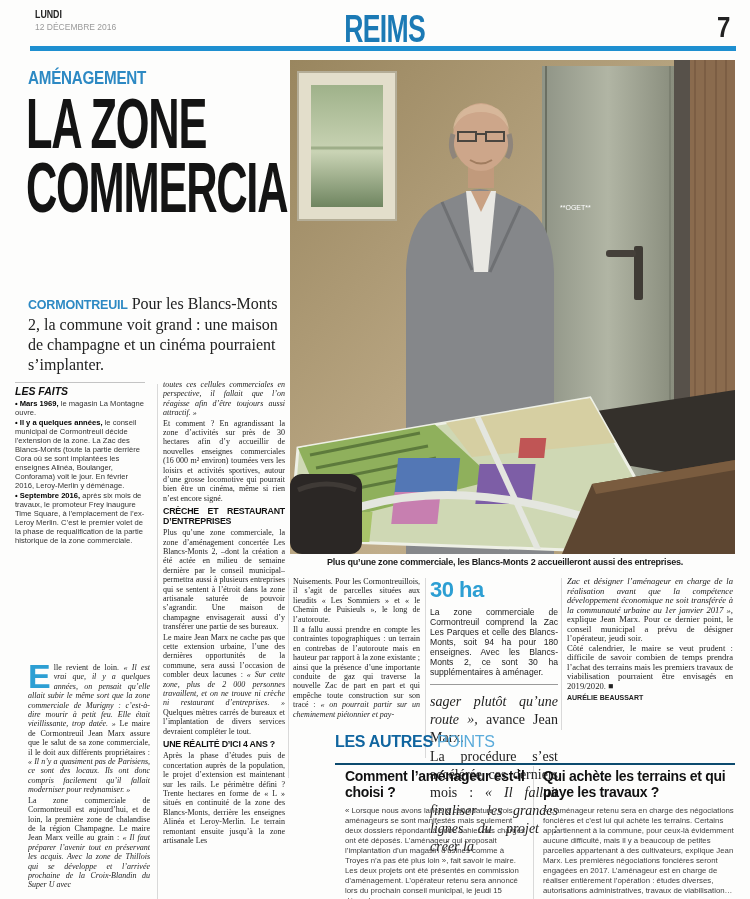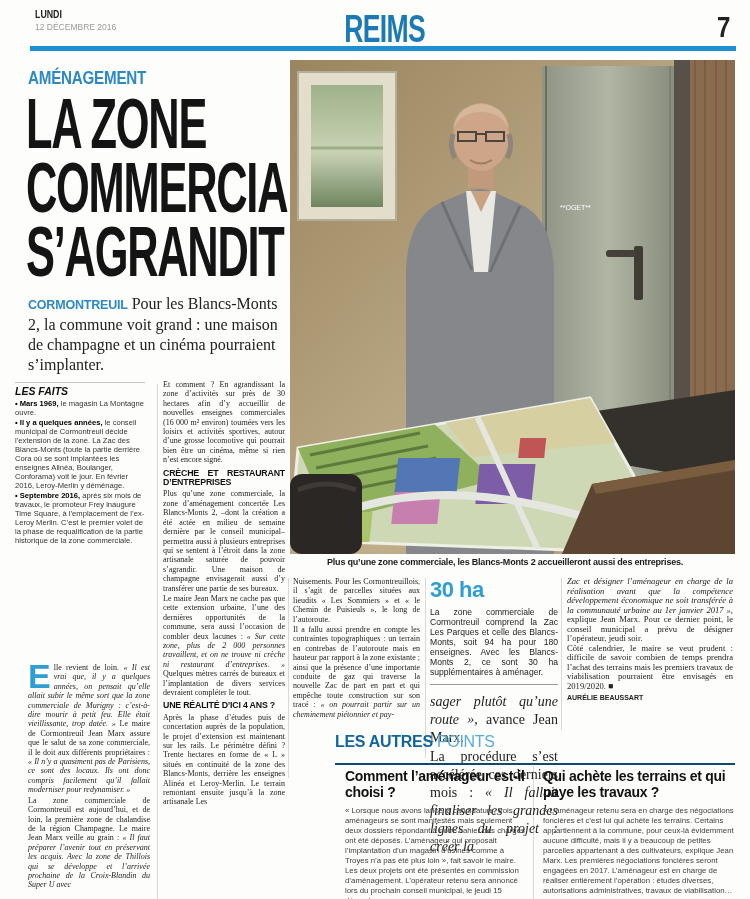--- a/index.html
+++ b/index.html
@@ -66,21 +66,20 @@
     <span class="cx cx8">7</span>
   </div>
   <div class="abs bluebar" style="left:30px;top:46px;width:706px;"></div>
 
   <div class="abs category" style="left:28px;top:67px;">
     <span class="cx cx8">AMÉNAGEMENT</span>
   </div>
   <div class="abs" style="left:26px;top:92px;">
     <div class="hl"><span class="cx cx62">LA ZONE</span></div>
     <div class="hl"><span class="cx cx62">COMMERCIALE</span></div>
-    <div class="hl"><span class="cx cx62">S’AGRANDIT</span></div>
   </div>
   <div class="abs lead" style="left:28px;top:294px;width:262px;">
     <span class="kicker">CORMONTREUIL</span><span> Pour les Blancs-Monts 2, la commune voit grand : une maison de champagne et un cinéma pourraient s’implanter.</span>
   </div>
 
   <div class="abs facts" style="left:15px;top:382px;width:130px;">
     <div class="facts-title">LES FAITS</div>
     <div class="fact"><b>• Mars 1969,</b><span> le magasin La Montagne ouvre.</span></div>
     <div class="fact"><b>• Il y a quelques années,</b><span> le conseil municipal de Cormontreuil décide l’extension de la zone. La Zac des Blancs-Monts (toute la partie derrière Cora où se sont implantées les enseignes Alinéa, Boulanger, Conforama) voit le jour. En février 2016, Leroy-Merlin y déménage.</span></div>
     <div class="fact"><b>• Septembre 2016,</b><span> après six mois de travaux, le promoteur Frey inaugure Time Square, à l’emplacement de l’ex-Leroy Merlin. C’est le premier volet de la phase de requalification de la partie historique de la zone commerciale.</span></div>
@@ -181,20 +180,21 @@
   <div class="abs caption" style="left:293px;top:557px;width:440px;padding-left:34px;">Plus qu’une zone commerciale, les Blancs-Monts 2 accueilleront aussi des entreprises.</div>
 
   <div class="abs serifcol" style="left:28px;top:663px;width:122px;height:236px;overflow:hidden;">
     <p>
       <span class="dropcap">E</span><span>lle revient de loin. </span><span class="it">« Il est vrai que, il y a quelques années, on pensait qu’elle allait subir le même sort que la zone commerciale de Murigny : c’est-à-dire mourir à petit feu. Elle était vieillissante, trop datée. »</span><span> Le maire de Cormontreuil Jean Marx assure que le salut de sa zone commerciale, il le doit aux différents propriétaires : </span><span class="it">« Il n’y a quasiment pas de Parisiens, ce sont des locaux. Ils ont donc compris facilement qu’il fallait moderniser pour redynamiser. »</span>
     </p>
     <p><span>La zone commerciale de Cormontreuil est aujourd’hui, et de loin, la première zone de chalandise de la région Champagne. Le maire Jean Marx veille au grain : </span><span class="it">« Il faut préparer l’avenir tout en préservant les acquis. Avec la zone de Thillois qui se développe et l’arrivée prochaine de la Croix-Blandin du Super U avec</span></p>
   </div>
 
   <div class="abs serifcol" style="left:163px;top:380px;width:122px;height:519px;overflow:hidden;">
+    <p class="it">toutes ces cellules commerciales en perspective, il fallait que l’on réagisse afin d’être toujours aussi attractif. »</p>
     <p>Et comment ? En agrandissant la zone d’activités sur près de 30 hectares afin d’y accueillir de nouvelles enseignes commerciales (16 000 m² environ) tournées vers les loisirs et activités sportives, autour d’une grosse locomotive qui pourrait bien être un cinéma, même si rien n’est encore signé.</p>
     <div class="subhead">CRÈCHE ET RESTAURANT D’ENTREPRISES</div>
     <p>Plus qu’une zone commerciale, la zone d’aménagement concertée Les Blancs-Monts 2, –dont la création a été actée en milieu de semaine dernière par le conseil municipal– permettra aussi à plusieurs entreprises qui se sentent à l’étroit dans la zone artisanale saturée de pouvoir s’agrandir. Une maison de champagne envisagerait aussi d’y transférer une partie de ses bureaux.</p>
     <p><span>Le maire Jean Marx ne cache pas que cette extension urbaine, l’une des dernières opportunités de la commune, sera aussi l’occasion de combler deux lacunes : </span><span class="it">« Sur cette zone, plus de 2 000 personnes travaillent, et on ne trouve ni crèche ni restaurant d’entreprises. »</span><span> Quelques mètres carrés de bureaux et l’implantation de divers services devraient compléter le tout.</span></p>
     <div class="subhead">UNE RÉALITÉ D’ICI 4 ANS ?</div>
     <p>Après la phase d’études puis de concertation auprès de la population, le projet d’extension est maintenant sur les rails. Le périmètre défini ? Trente hectares en forme de « L » situés en continuité de la zone des Blancs-Monts, derrière les enseignes Alinéa et Leroy-Merlin. Le terrain remontant ensuite jusqu’à la zone artisanale Les</p>
   </div>
 
   <div class="abs serifcol" style="left:293px;top:577px;width:127px;height:185px;overflow:hidden;">
     <p>Nuisements. Pour les Cormontreuillois, il s’agit de parcelles situées aux lieudits « Les Sommiers » et « le Chemin de Puisieuls », le long de l’autoroute.</p>

